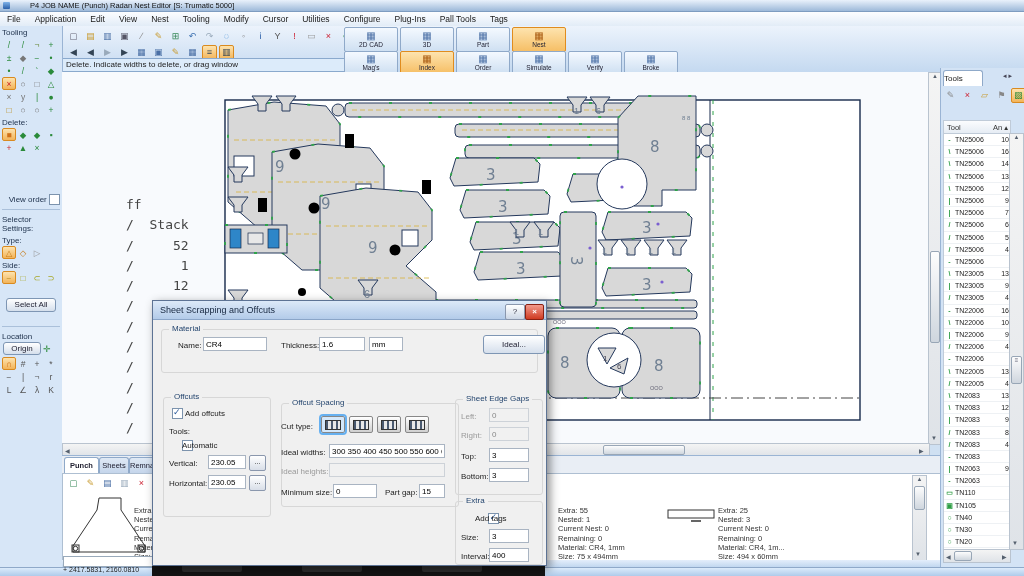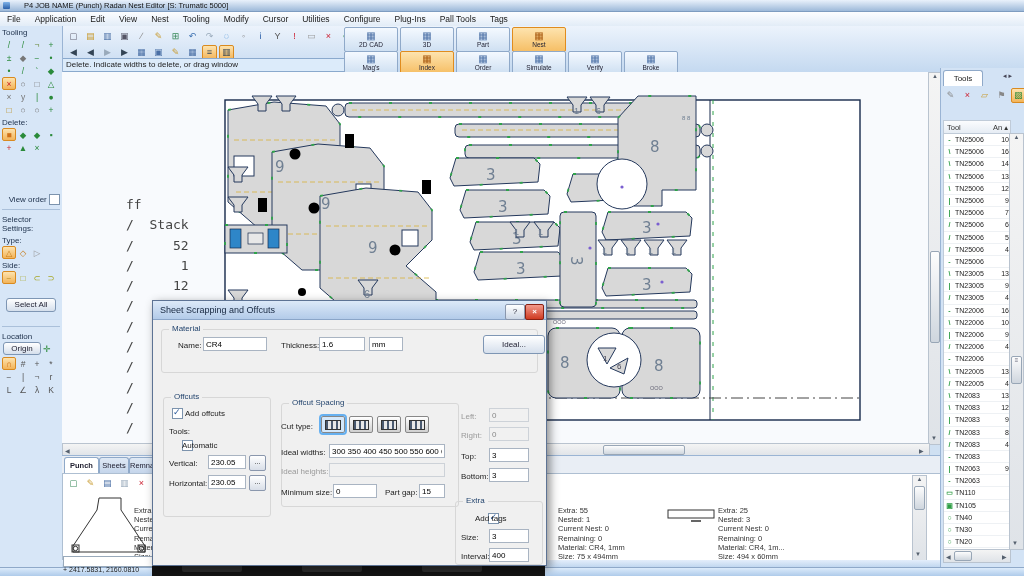--- a/index.html
+++ b/index.html
@@ -48,21 +48,21 @@
   
   .bpanel{left:62px;top:455px;width:878px;height:112px;background:#e9eef5;border-top:1px solid #9ab4d4}
   .tab{position:absolute;top:1px;height:16px;border:1px solid #8fa9c9;border-bottom:none;border-radius:3px 3px 0 0;
        background:linear-gradient(#dfe9f5,#c3d4ea);font-size:7.5px;text-align:center;line-height:16px;color:#223}
   .tab.on{background:#fff;font-weight:bold}
   .plist{position:absolute;left:0;top:17px;width:878px;height:86px;background:#fff;border:1px solid #aebfd2}
   .pinfo{position:absolute;top:32px;font-size:7.5px;line-height:9.2px;color:#333;white-space:nowrap}
   
   .rpanel{left:940px;top:68px;width:84px;height:508px;background:#d3e3f5;border-left:1px solid #9ab4d4}
   .ttab{position:absolute;left:2px;top:2px;width:38px;height:15px;background:#fff;border:1px solid #8fa9c9;
-        border-bottom:none;border-radius:3px 3px 0 0;font-size:8px;text-align:center;line-height:15px}
+        border-bottom:none;border-radius:3px 3px 0 0;font-size:8px;line-height:15px}
   .thead{position:absolute;left:2px;top:52px;width:66px;height:13px;background:linear-gradient(#fbfcfe,#e4ebf3);
          border:1px solid #c0cbd8;font-size:7.5px;line-height:13px;color:#333}
   .tlist{position:absolute;left:2px;top:65px;width:66px;height:415px;background:#fff;border:1px solid #c0cbd8;
          overflow:hidden;font-size:7px}
   .trow{height:11.2px;line-height:11.2px;border-bottom:1px solid #eef1f4;display:flex;white-space:nowrap}
   .trow .tg{width:11px;text-align:center;color:#2f9e44;font-weight:bold}
   .trow .tn{flex:1;color:#222}
   .trow .tv{width:12px;text-align:right;padding-right:1px;color:#222}
   
   .statusbar{left:0;top:567px;width:1024px;height:9px;background:linear-gradient(#dcebfb,#a9c7e8);border-top:1px solid #8fa9c9}
@@ -94,21 +94,21 @@
   .pt{fill:#d8d8d8;stroke:#24385c;stroke-width:1}
   .gt{fill:none;stroke:#2fa34a;stroke-width:1.8;stroke-dasharray:3 37}
   .yl{stroke:#d9b23a;stroke-width:.8;stroke-dasharray:5 3;fill:none}
   .hole{fill:#fff;stroke:#24385c;stroke-width:1}
 </style>
 </head>
 <body>
 
 <div class="abs titlebar">
   <span class="abs appicon"></span>
-  <span style="margin-left:24px">P4 JOB NAME (Punch)   Radan Nest Editor   [S: Trumatic 5000]</span>
+  <span style="margin-left:30px">P4 JOB NAME (Punch)   Radan Nest Editor   [S: Trumatic 5000]</span>
 </div>
 
 <div class="abs menubar" id="menubar"><span>File</span><span>Application</span><span>Edit</span><span>View</span><span>Nest</span><span>Tooling</span><span>Modify</span><span>Cursor</span><span>Utilities</span><span>Configure</span><span>Plug-Ins</span><span>Pall Tools</span><span>Tags</span></div>
 
 <div class="abs toolzone"></div>
 <div class="abs tbrow" id="tbrow1" style="left:66px;top:29px">
     <div class="ticon" style="color: rgb(102, 102, 119);">▢</div>
     <div class="ticon" style="color: rgb(200, 155, 48);">▤</div>
     <div class="ticon" style="color: rgb(74, 111, 165);">▥</div>
     <div class="ticon" style="color: rgb(85, 85, 102);">▣</div>
@@ -792,20 +792,23 @@
   <span class="dlab" style="left:128px;top:147px">Ideal widths:</span>
   <input class="tin" style="left: 176px; top: 143px; width: 116px;" value="300 350 400 450 500 550 600 650 7">
   <span class="dlab dis" style="left:128px;top:166px">Ideal heights:</span>
   <input class="tin dis" disabled="" style="left: 176px; top: 162px; width: 116px;" value="">
   <span class="dlab" style="left:128px;top:187px">Minimum size:</span>
   <input class="tin" style="left: 180px; top: 183px; width: 44px;" value="0">
   <span class="dlab" style="left:232px;top:187px">Part gap:</span>
   <input class="tin" style="left: 266px; top: 183px; width: 26px;" value="15">
 
   
+  <div class="grp" style="left:302px;top:98px;width:86px;height:94px">
+    <span class="glab">Sheet Edge Gaps</span>
+  </div>
   <span class="dlab dis" style="left:308px;top:111px">Left:</span>
   <input class="tin dis" disabled="" style="left: 336px; top: 107px; width: 40px;" value="0">
   <span class="dlab dis" style="left:308px;top:130px">Right:</span>
   <input class="tin dis" disabled="" style="left: 336px; top: 126px; width: 40px;" value="0">
   <span class="dlab" style="left:308px;top:151px">Top:</span>
   <input class="tin" style="left: 336px; top: 147px; width: 40px;" value="3">
   <span class="dlab" style="left:308px;top:171px">Bottom:</span>
   <input class="tin" style="left: 336px; top: 167px; width: 40px;" value="3">
 
   

